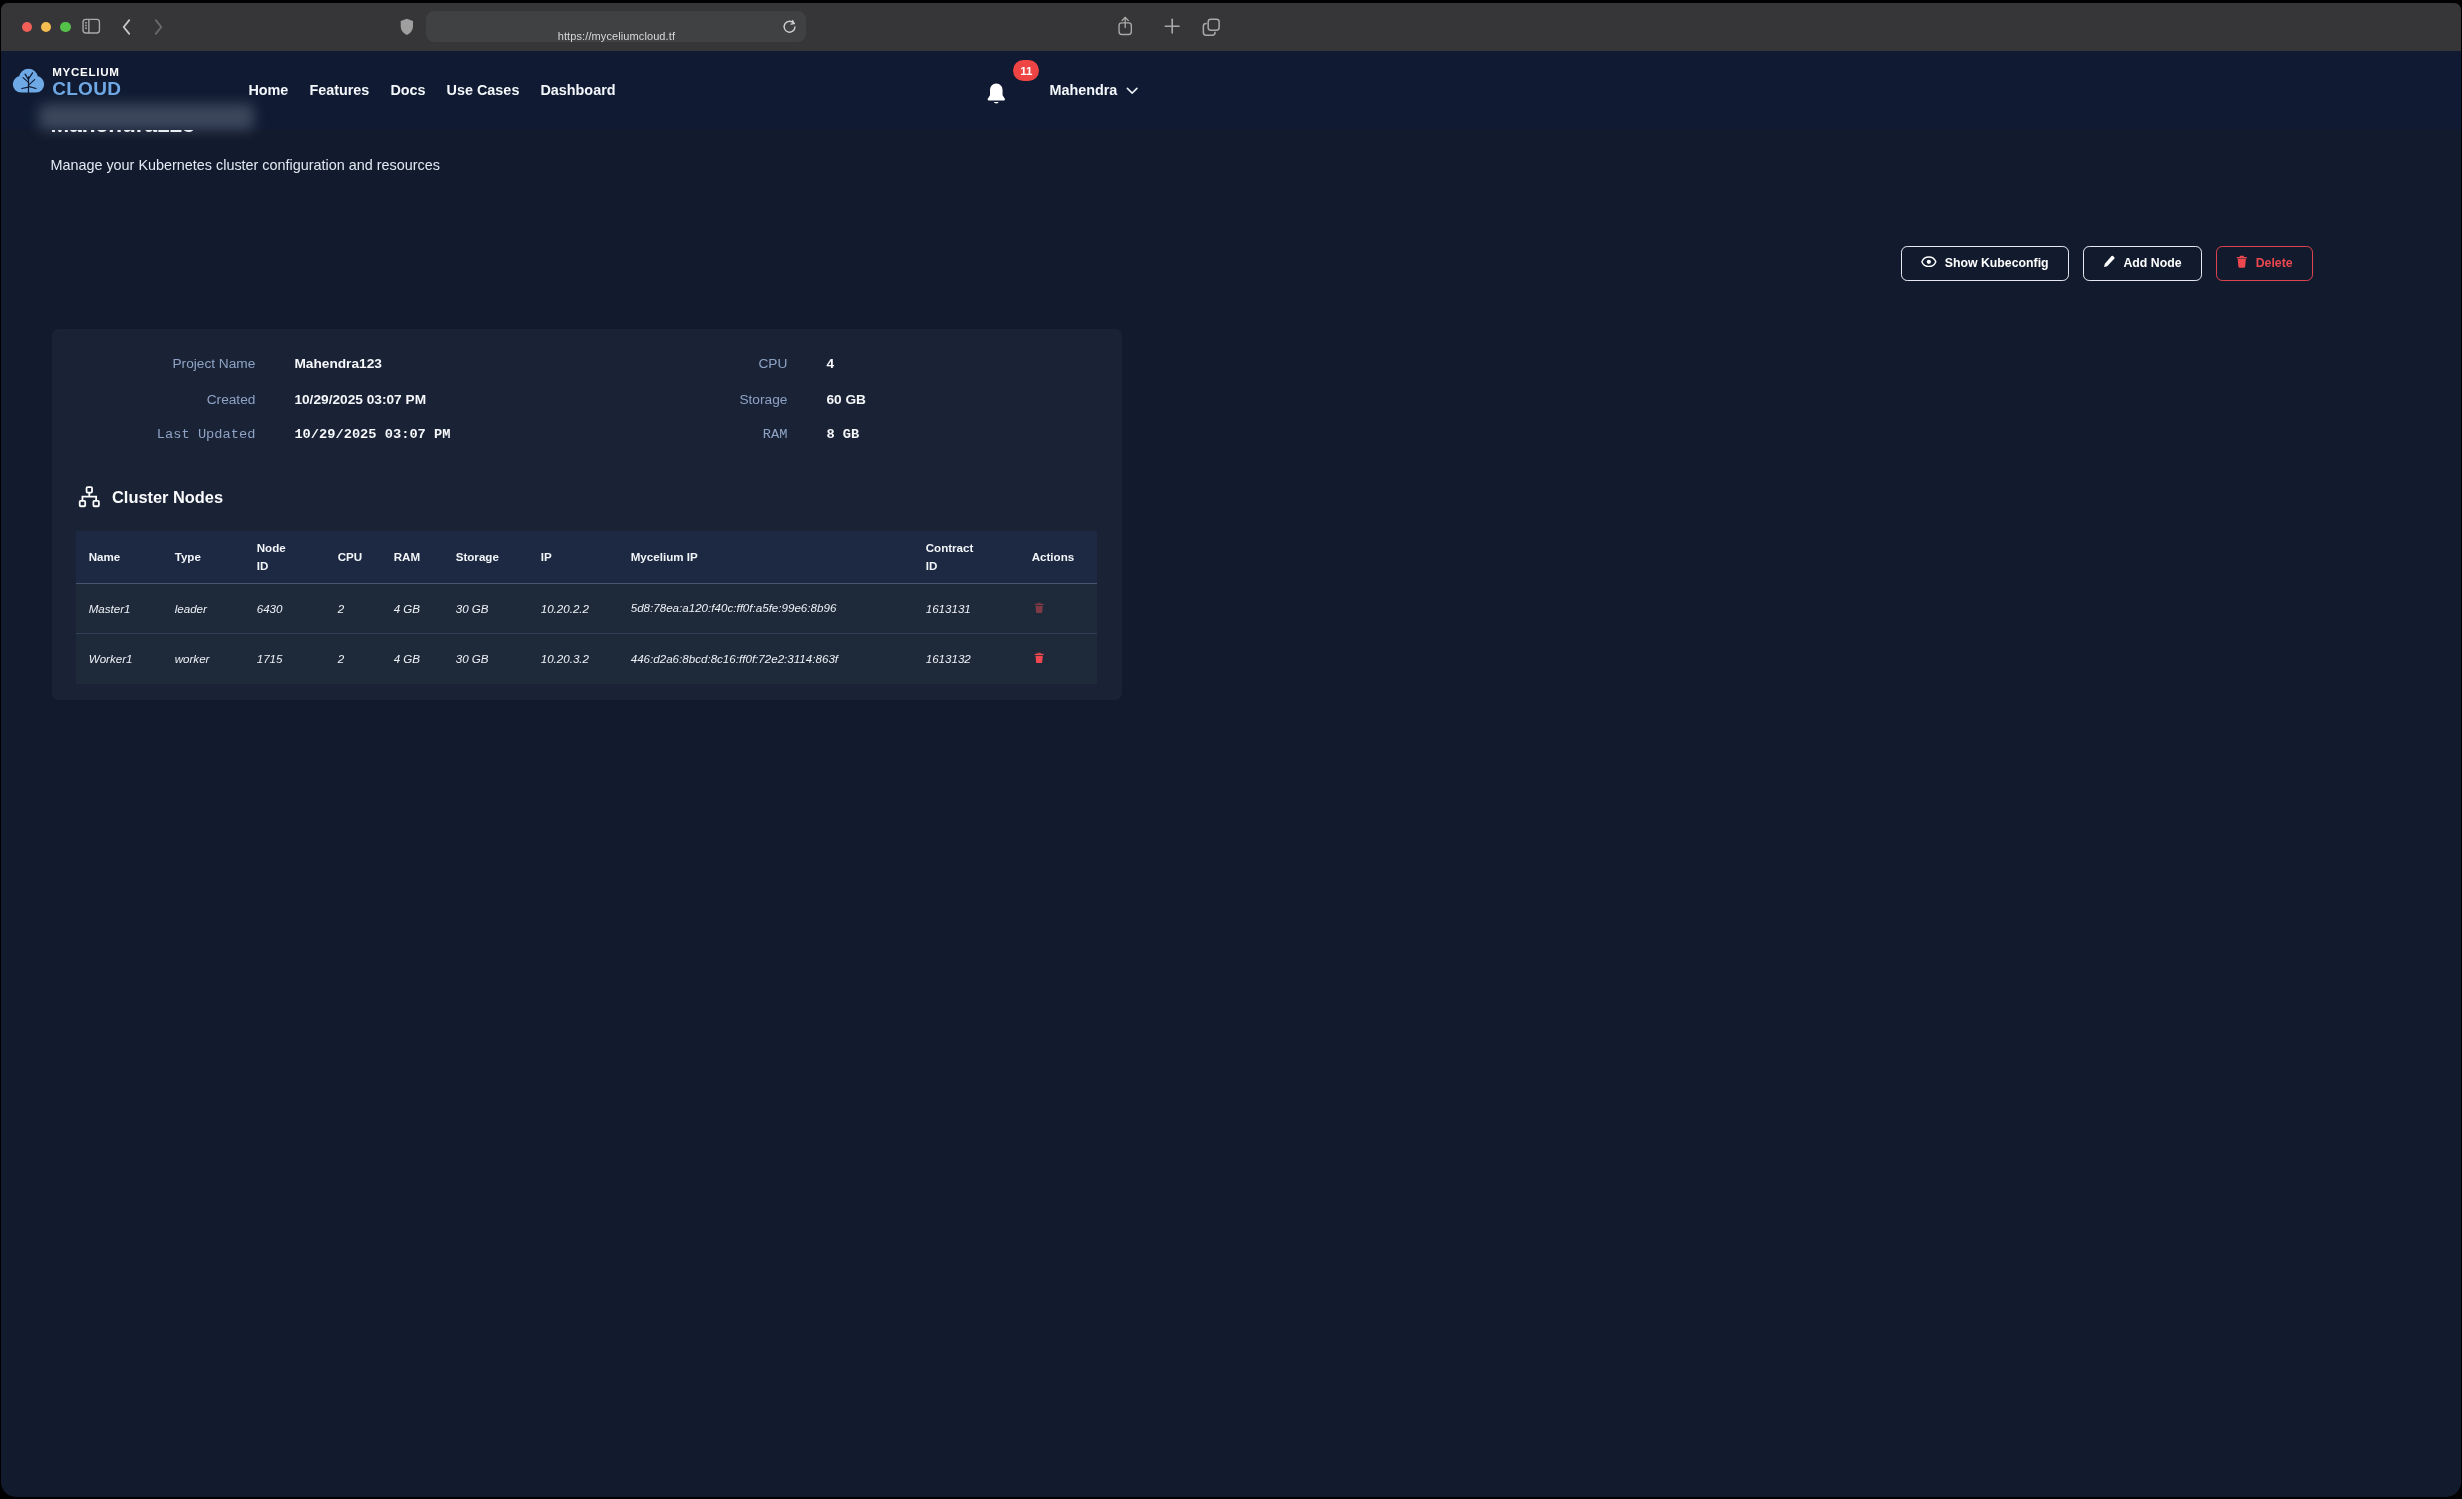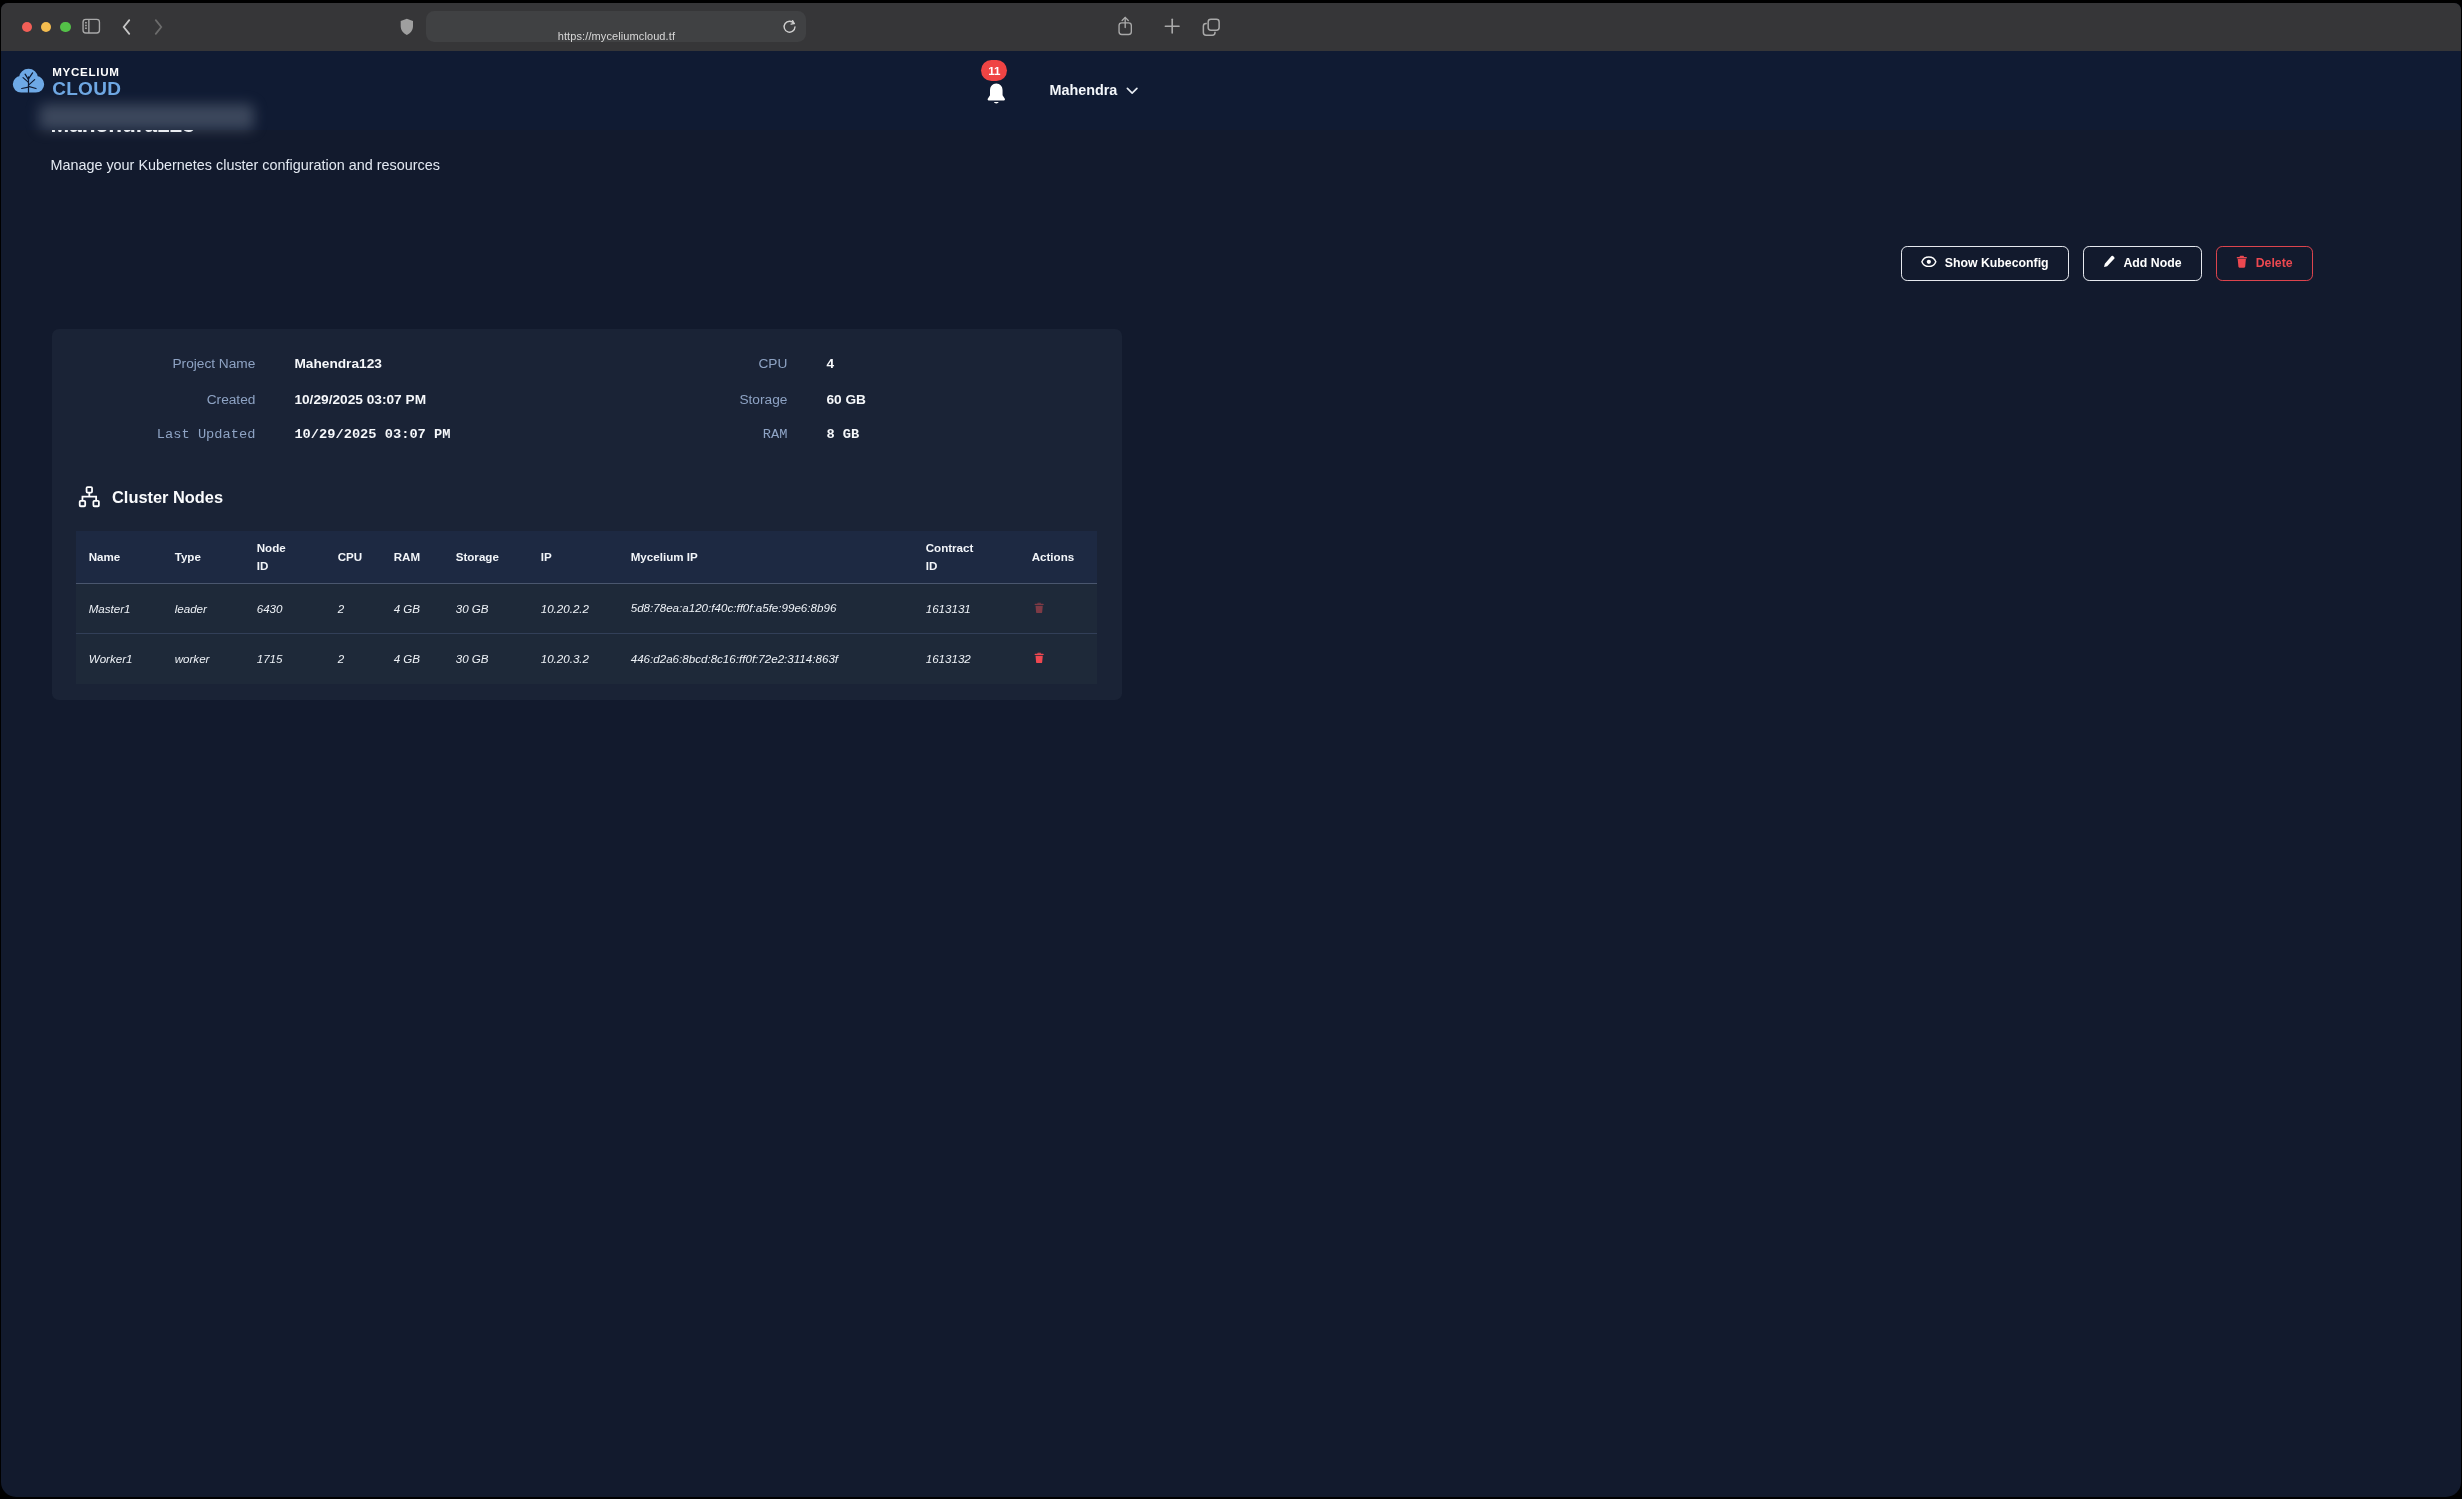--- a/index.html
+++ b/index.html
@@ -20,21 +20,21 @@
 
   
   .nav { position:absolute; top:48px; left:0; right:0; height:79px; background:#101b33; z-index:4; }
   .logo { position:absolute; left:11px; top:15px; display:flex; align-items:center; gap:6.8px; }
   .logo-text { line-height:1; }
   .logo-line1 { color:#fff; font-weight:bold; font-size:11.6px; letter-spacing:0.7px; }
   .logo-line2 { color:#6fa8e4; font-weight:bold; font-size:19px; letter-spacing:0.3px; margin-top:1.4px; }
   .nav-links { position:absolute; left:247px; top:0; height:79px; display:flex; align-items:center; gap:21px; }
   .nav-link { color:#f4f7fb; font-size:14.4px; font-weight:bold; cursor:pointer; }
   .bell-wrap { position:absolute; left:983px; top:30px; width:27px; height:31px; }
-  .badge { position:absolute; left:980px; top:9px; min-width:26px; height:21px; background:#ef4444;
+  .badge { position:absolute; left:1012px; top:9px; min-width:26px; height:21px; background:#ef4444;
            border-radius:11px; color:#fff; font-size:11.6px; font-weight:bold; display:flex;
            align-items:center; justify-content:center; z-index:2; }
   .user { position:absolute; left:1048px; top:0; height:79px; display:flex; align-items:center; gap:8.2px; }
   .user-name { color:#f4f7fb; font-size:14.4px; font-weight:bold; }
 
   
   .redaction { position:absolute; left:38px; top:101px; width:215px; height:26px; z-index:6;
                background:rgba(148,158,172,.34); filter:blur(6.2px); border-radius:5.5px; }
 
   
@@ -282,20 +282,27 @@
               <path d="M24 31l-10 2"></path>
               <path d="M24 30l11 3"></path>
           </g>
         </svg>
       </span>
       <span class="logo-text">
         <div class="logo-line1">MYCELIUM</div>
         <div class="logo-line2">CLOUD</div>
       </span>
     </div>
+    <div class="nav-links">
+      <span class="nav-link">Home</span>
+      <span class="nav-link">Features</span>
+      <span class="nav-link">Docs</span>
+      <span class="nav-link">Use Cases</span>
+      <span class="nav-link">Dashboard</span>
+    </div>
     <div class="bell-wrap">
       <svg width="24.6" height="27" viewBox="0 0 28 31">
         <path d="M14 3C9.6 3 6.8 6.4 6.8 10.8v5.7l-2.6 4c-.5.8 0 1.8 1 1.8h17.6c1 0 1.5-1 1-1.8l-2.6-4v-5.7C21.2 6.4 18.4 3 14 3z" fill="#fff"></path>
         <path d="M11.2 24.2a2.9 2.3 0 0 0 5.6 0z" fill="#fff"></path>
       </svg>
     </div>
     <div class="badge">11</div>
     <div class="user">
       <span class="user-name">Mahendra</span>
       <span>

